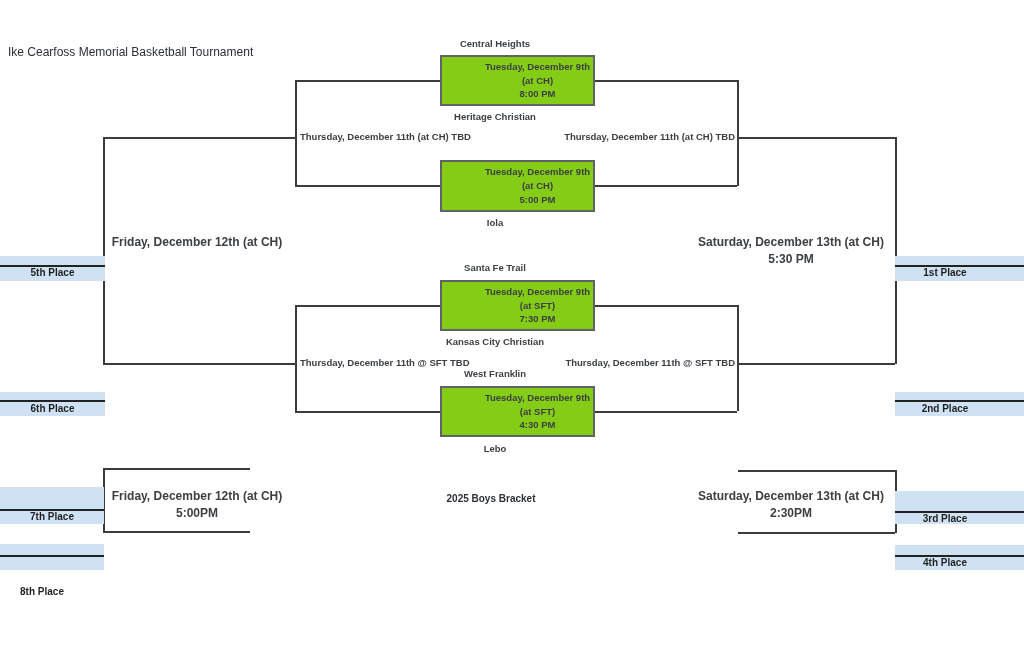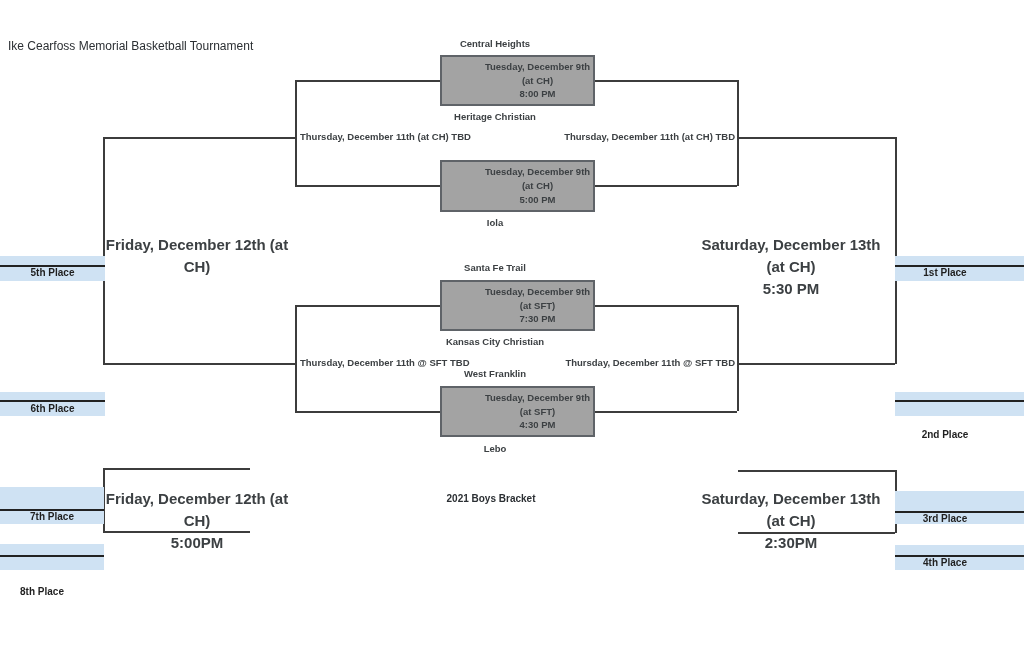--- a/index.html
+++ b/index.html
@@ -2,45 +2,45 @@
 <html><head>
 <meta charset="utf-8">
 <style>
   * { margin:0; padding:0; box-sizing:border-box; }
   html,body { background:#ffffff; }
   #canvas {
     position:relative; width:1024px; height:651px; background:#ffffff;
     font-family:"Liberation Sans", sans-serif; color:#3c4043; overflow:hidden;
   }
   .title {
-    position:absolute; left:8px; top:39px; font-size:12px; font-weight:400; color:#2b2f33;
+    position:absolute; left:8px; top:45px; font-size:12px; font-weight:400; color:#2b2f33;
     white-space:nowrap;
   }
   .hline { position:absolute; height:1.5px; background:#3c3c3c; }
   .vline { position:absolute; width:1.5px; background:#3c3c3c; }
   .band  { position:absolute; background:#cfe2f3; }
   .bandline { position:absolute; height:2px; background:#222222; }
   .placelabel {
     position:absolute; font-size:10px; font-weight:700; color:#1f1f1f;
     text-align:center; white-space:nowrap;
   }
   .gamebox {
-    position:absolute; width:155px; border:2px solid #5f6368; background:#a3a3a3;
+    position:absolute; width:155px; border:2px solid #5f6368; background:#84cc16;
     display:flex; flex-direction:column; align-items:center; justify-content:center;
     font-size:9.5px; font-weight:700; color:#3c4043; text-align:center; line-height:1.45;padding-left:40px;
   }
   .teamlabel {
     position:absolute; left:415px; width:160px; text-align:center;
     font-size:9.5px; font-weight:700; color:#3c4043; white-space:nowrap;
   }
   .sched {
     position:absolute; font-size:9.5px; font-weight:700; color:#3c4043; white-space:nowrap;
   }
   .schedblock {
-    position:absolute; width:200px; text-align:center; font-size:15px; font-weight:700;
+    position:absolute; width:200px; text-align:center; font-size:12px; font-weight:700;
     color:#3c4043; line-height:1.45;
   }
   .footer {
     position:absolute; left:391px; top:493px; width:200px; text-align:center;
     font-size:10px; font-weight:700; color:#2b2f33;
   }
 </style>
 </head>
 <body>
 
@@ -92,21 +92,21 @@
   <div class="band" style="left:0;top:544px;width:104px;height:26px;"></div>
   <div class="bandline" style="left:0;top:555px;width:104px;"></div>
   <div class="placelabel" style="left:0;top:586px;width:84px;">8th Place</div>
 
   <div class="band" style="left:895px;top:256px;width:129px;height:25px;"></div>
   <div class="bandline" style="left:895px;top:265px;width:129px;"></div>
   <div class="placelabel" style="left:895px;top:267px;width:100px;">1st Place</div>
 
   <div class="band" style="left:895px;top:392px;width:129px;height:24px;"></div>
   <div class="bandline" style="left:895px;top:400px;width:129px;"></div>
-  <div class="placelabel" style="left:895px;top:403px;width:100px;margin-top:26px;">2nd Place</div>
+  <div class="placelabel" style="left:895px;top:403px;width:100px;">2nd Place</div>
 
   <div class="band" style="left:895px;top:491px;width:129px;height:33px;"></div>
   <div class="bandline" style="left:895px;top:511px;width:129px;"></div>
   <div class="placelabel" style="left:895px;top:513px;width:100px;">3rd Place</div>
 
   <div class="band" style="left:895px;top:545px;width:129px;height:25px;"></div>
   <div class="bandline" style="left:895px;top:555px;width:129px;"></div>
   <div class="placelabel" style="left:895px;top:557px;width:100px;">4th Place</div>
 
   <div class="teamlabel" style="top:38px;">Central Heights</div>
@@ -151,15 +151,15 @@
   </div>
   <div class="schedblock" style="left:97px;top:488px;">
     <div>Friday, December 12th (at CH)</div>
     <div>5:00PM</div>
   </div>
   <div class="schedblock" style="left:691px;top:488px;">
     <div>Saturday, December 13th (at CH)</div>
     <div>2:30PM</div>
   </div>
 
-  <div class="footer">2021 Boys Bracket</div>
+  <div class="footer">2025 Boys Bracket</div>
 
 </div>
 
 </body></html>

